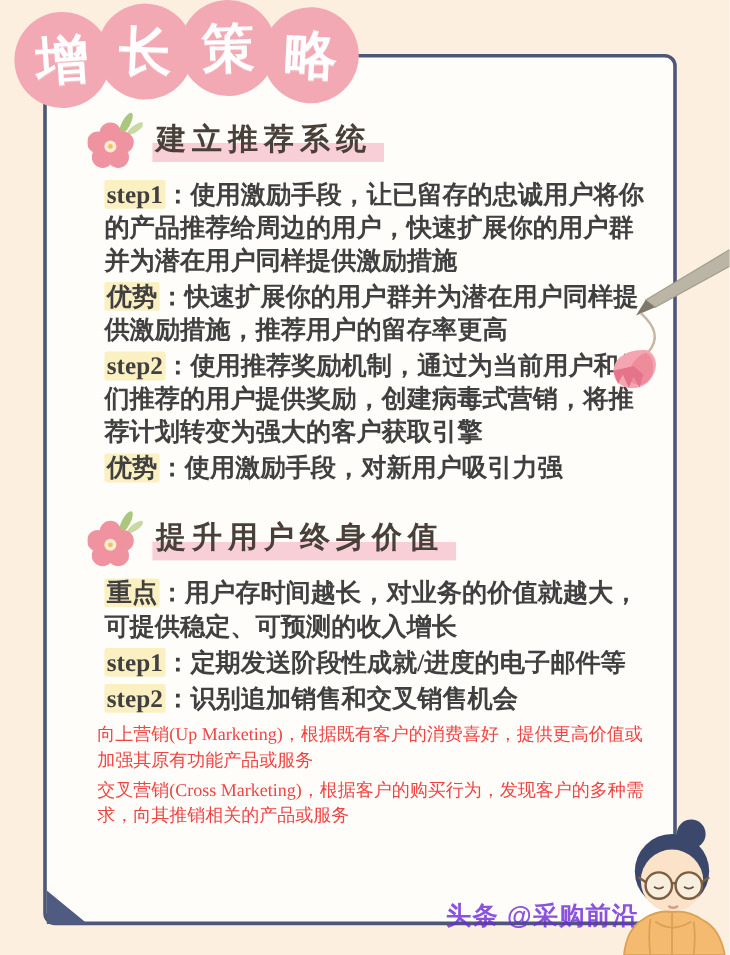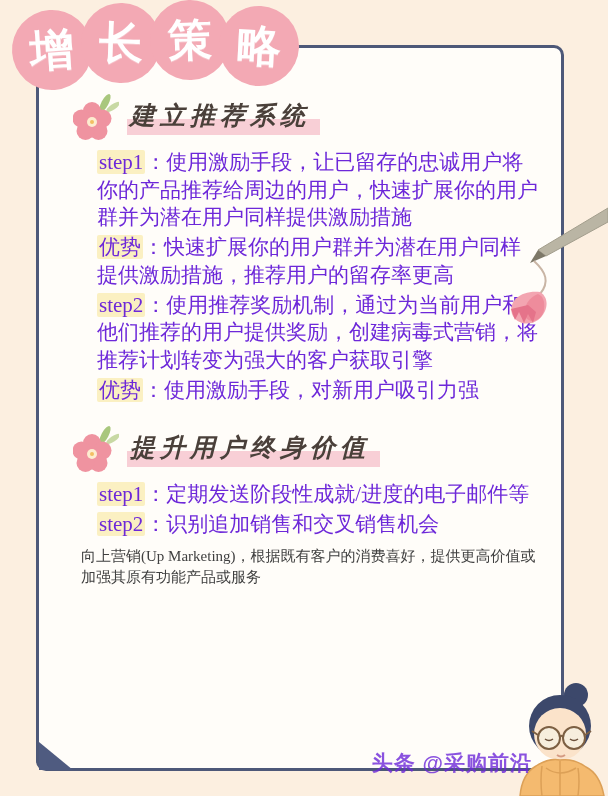--- a/index.html
+++ b/index.html
@@ -41,40 +41,41 @@
     display:flex; align-items:center; justify-content:center;
     margin-left:-11px;
     text-shadow:0 1px 0 rgba(255,255,255,.3);
   }
   .tchar:nth-child(1){ margin-left:0; transform:translateY(8px) rotate(-4deg); }
   .tchar:nth-child(2){ transform:translateY(1px) rotate(2deg); }
   .tchar:nth-child(3){ transform:translateY(-2px) rotate(-2deg); }
   .tchar:nth-child(4){ transform:translateY(4px) rotate(3deg); }
 
   
-  .sec-head { display:flex; align-items:center; margin:0 0 9px -8px;font-style:italic; }
+  .sec-head { display:flex; align-items:center; margin:0 0 9px -8px; }
   .sec-head svg { flex:0 0 auto; margin-right:8px; }
   .sec-title {
     font-size:25px; font-weight:800; letter-spacing:5px; color:#4a403a;
     background:linear-gradient(to top, #f8cfd6 42%, rgba(0,0,0,0) 42%);
     padding:1px 10px 3px 3px;
   }
   .section2 { margin-top:20px; }
 
   
   .para {
     font-family:"Liberation Serif","DejaVu Serif",serif;
-    font-size:21px; line-height:1.32; color:#6d28d9;
-    margin:0 0 2px 16px;
+    font-size:21px; line-height:1.32; color:#404040;
+    margin:0 0 2px 6px;
+    font-weight:bold;
   }
   .hl { background:#fbf0c2; padding:0 2px; border-radius:2px; }
   .notes { margin:7px 0 6px 0; }
   .note {
     font-family:"Liberation Serif","DejaVu Serif",serif;
-    font-size:15px; line-height:1.4; color:#404040;
+    font-size:15px; line-height:1.4; color:#ef4444;
     margin:4px 0 2px 0;
   }
   .para.last { margin-top:5px; }
 
   
   .decor-pencil { position:absolute; left:498px; top:206px; z-index:4; }
   .decor-girl   { position:absolute; left:516px; top:682px; z-index:5; }
   .watermark {
     position:absolute; left:320px; top:749px; width:212px;
     text-align:right;
@@ -124,24 +125,26 @@
           <circle cx="19" cy="19" r="9" fill="#ef93a0"></circle>
           <circle cx="29.5" cy="26.6" r="9" fill="#ef93a0"></circle>
           <circle cx="25.5" cy="38.9" r="9" fill="#ef93a0"></circle>
           <circle cx="12.5" cy="38.9" r="9" fill="#ef93a0"></circle>
           <circle cx="8.5" cy="26.6" r="9" fill="#ef93a0"></circle>
           <circle cx="19" cy="30" r="5" fill="#fdeccf"></circle>
           <circle cx="19" cy="30" r="2" fill="#f2bf62"></circle>
         </svg>
         <span class="sec-title">提升用户终身价值</span>
       </div>
+      <p class="para"><span class="hl">重点</span><span>：用户存时间越长，对业务的价值就越大，可提供稳定、可预测的收入增长</span></p>
       <p class="para"><span class="hl">step1</span><span>：定期发送阶段性成就/进度的电子邮件等</span></p>
       <p class="para"><span class="hl">step2</span><span>：识别追加销售和交叉销售机会</span></p>
       <div class="notes">
         <p class="note">向上营销(Up Marketing)，根据既有客户的消费喜好，提供更高价值或加强其原有功能产品或服务</p>
+        <p class="note">交叉营销(Cross Marketing)，根据客户的购买行为，发现客户的多种需求，向其推销相关的产品或服务</p>
       </div>
     </div>
 
   </div>
 </div>
 
 <div class="fold"></div>
 
 <svg class="decor-pencil" width="110" height="130" viewBox="0 0 110 130">
   <polygon points="110,2 110,16 48,50 40,44" fill="#bab5a4" stroke="#a39e8d" stroke-width="1"></polygon>

